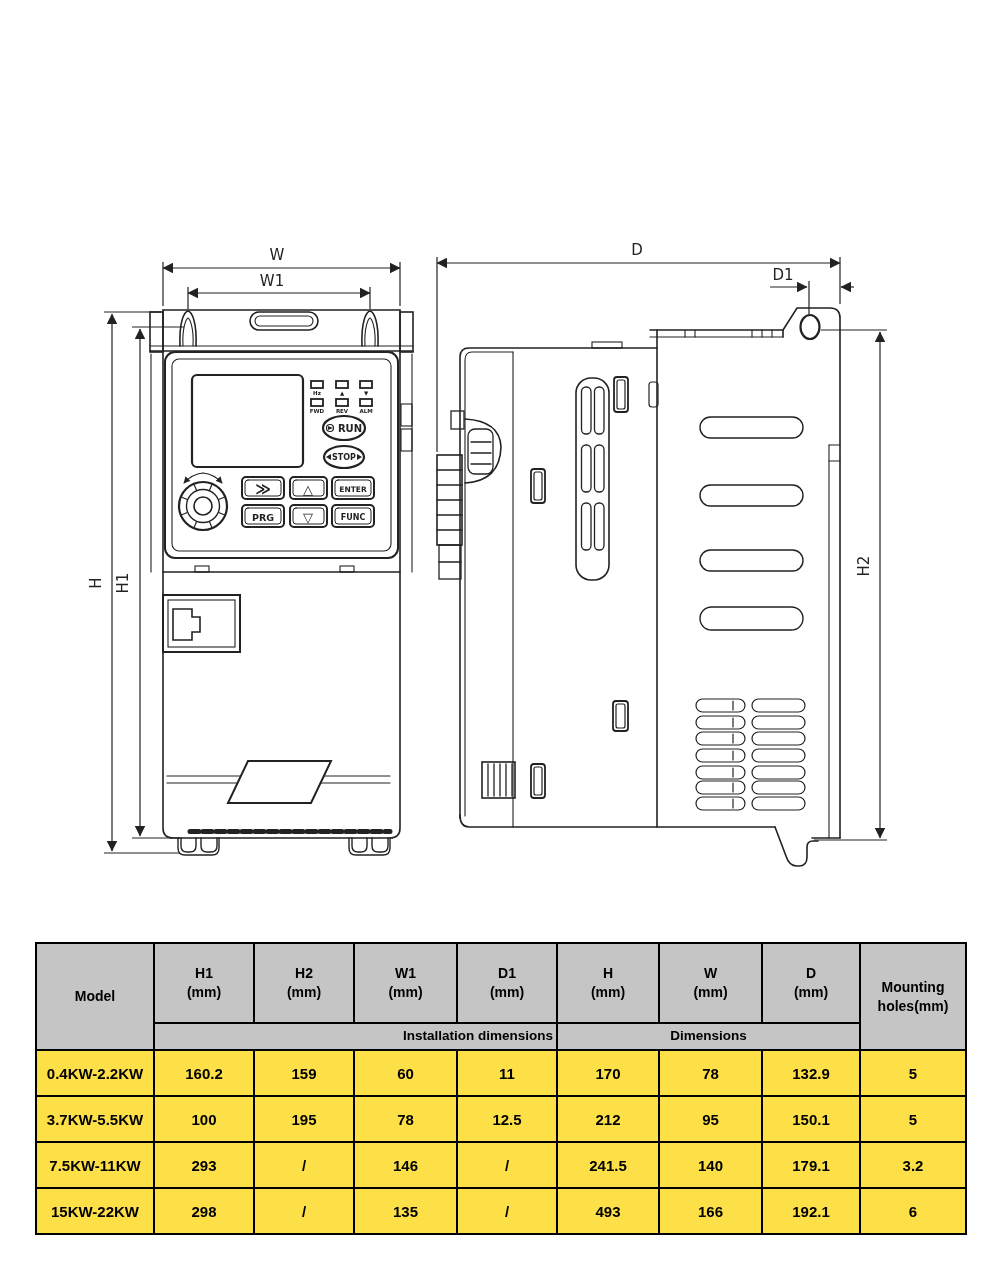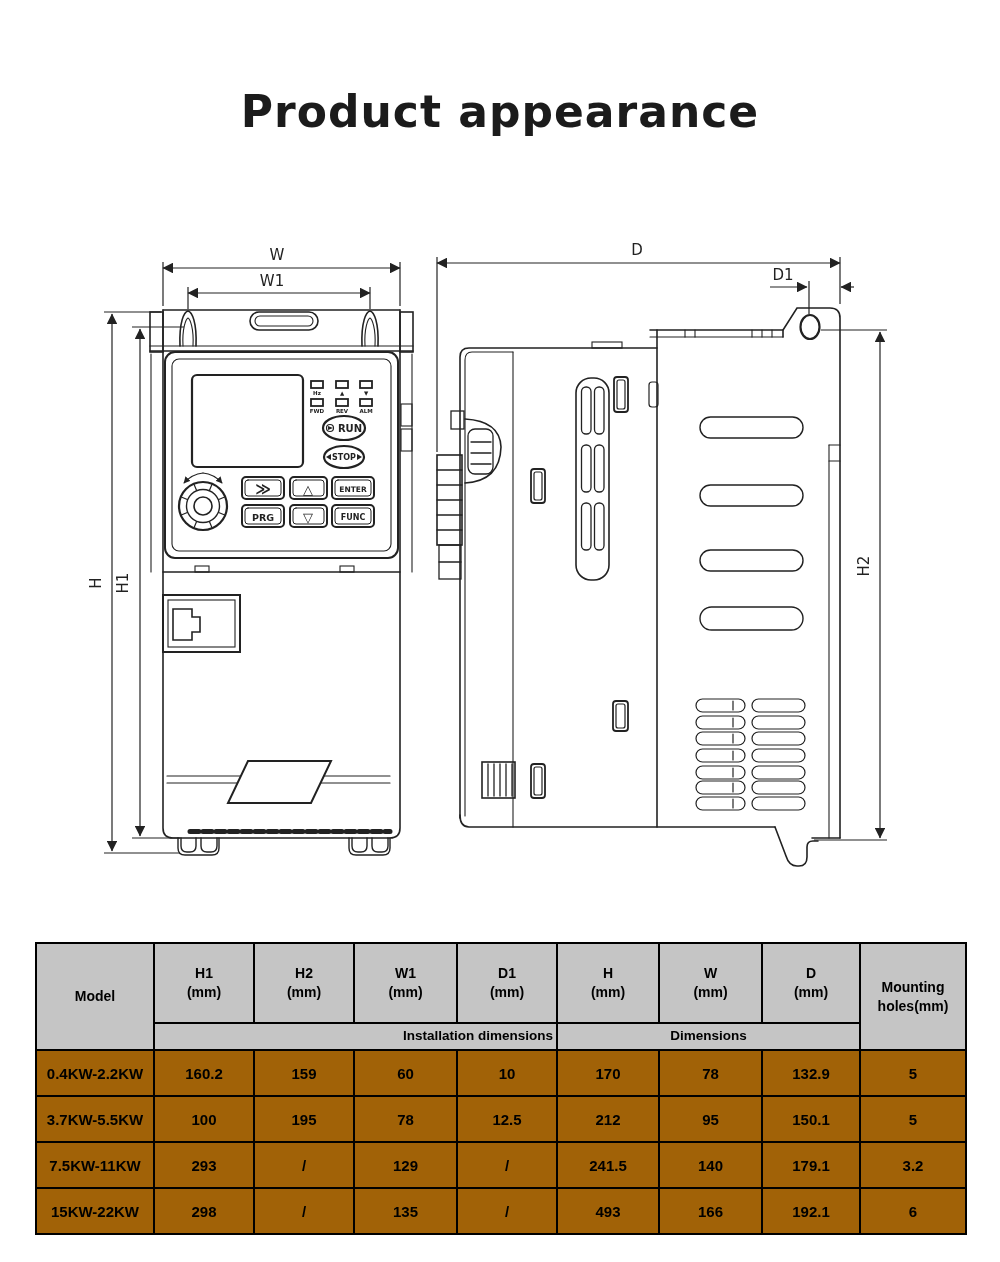--- a/index.html
+++ b/index.html
@@ -8,32 +8,31 @@
   .title{position:absolute;top:86px;left:0;width:1000px;text-align:center;
          font-size:44px;font-weight:bold;color:#1b1b1b;letter-spacing:1px;
          font-family:"DejaVu Sans","Liberation Sans",sans-serif;}
   svg text{font-family:"DejaVu Sans","Liberation Sans",sans-serif;fill:#222;stroke:none;}
   .dimlab{font-size:15px;}
   table.spec{position:absolute;left:35px;top:942px;width:930px;border-collapse:collapse;
              table-layout:fixed;}
   table.spec th,table.spec td{border:2px solid #000;text-align:center;vertical-align:middle;
              color:#000;padding:2px 3px;}
   table.spec th{background:#c5c5c5;font-size:14px;font-weight:bold;line-height:1.35;}
-  table.spec td{background:#a16207;font-size:15px;font-weight:bold;}
+  table.spec td{background:#fde047;font-size:15px;font-weight:bold;}
   tr.hdr1{height:80px;}
   tr.hdr2{height:27px;}
   tr.datarow{height:46px;}
   .unitline{display:block;}
 </style>
 </head>
 <body>
 
 <div id="page">
 
-  <div class="title">Product appearance</div>
 
   <svg width="1000" height="660" viewBox="0 240 1000 660" style="position:absolute;left:0;top:240px;">
     <defs>
       <marker id="ar" viewBox="0 0 10 10" refX="9.5" refY="5" markerWidth="9" markerHeight="9" orient="auto-start-reverse">
           <path d="M0,0 L10,5 L0,10 Z" fill="#222"></path>
         </marker>
       <marker id="ar2" viewBox="0 0 10 10" refX="9" refY="5" markerWidth="6" markerHeight="6" orient="auto-start-reverse">
           <path d="M0,0 L10,5 L0,10 Z" fill="#222"></path>
         </marker>
     </defs>
@@ -365,42 +364,42 @@
     </tr>
     <tr class="hdr2">
       <th colspan="4" style="font-size:13.5px;text-align:right;">Installation dimensions</th>
       <th colspan="3" style="font-size:13.5px;">Dimensions</th>
     </tr>
     <tr class="datarow">
       <td>0.4KW-2.2KW</td>
       <td>160.2</td>
       <td>159</td>
       <td>60</td>
-      <td>10</td>
+      <td>11</td>
       <td>170</td>
       <td>78</td>
       <td>132.9</td>
       <td>5</td>
     </tr>
     <tr class="datarow">
       <td>3.7KW-5.5KW</td>
       <td>100</td>
       <td>195</td>
       <td>78</td>
       <td>12.5</td>
       <td>212</td>
       <td>95</td>
       <td>150.1</td>
       <td>5</td>
     </tr>
     <tr class="datarow">
       <td>7.5KW-11KW</td>
       <td>293</td>
       <td>/</td>
-      <td>129</td>
+      <td>146</td>
       <td>/</td>
       <td>241.5</td>
       <td>140</td>
       <td>179.1</td>
       <td>3.2</td>
     </tr>
     <tr class="datarow">
       <td>15KW-22KW</td>
       <td>298</td>
       <td>/</td>

